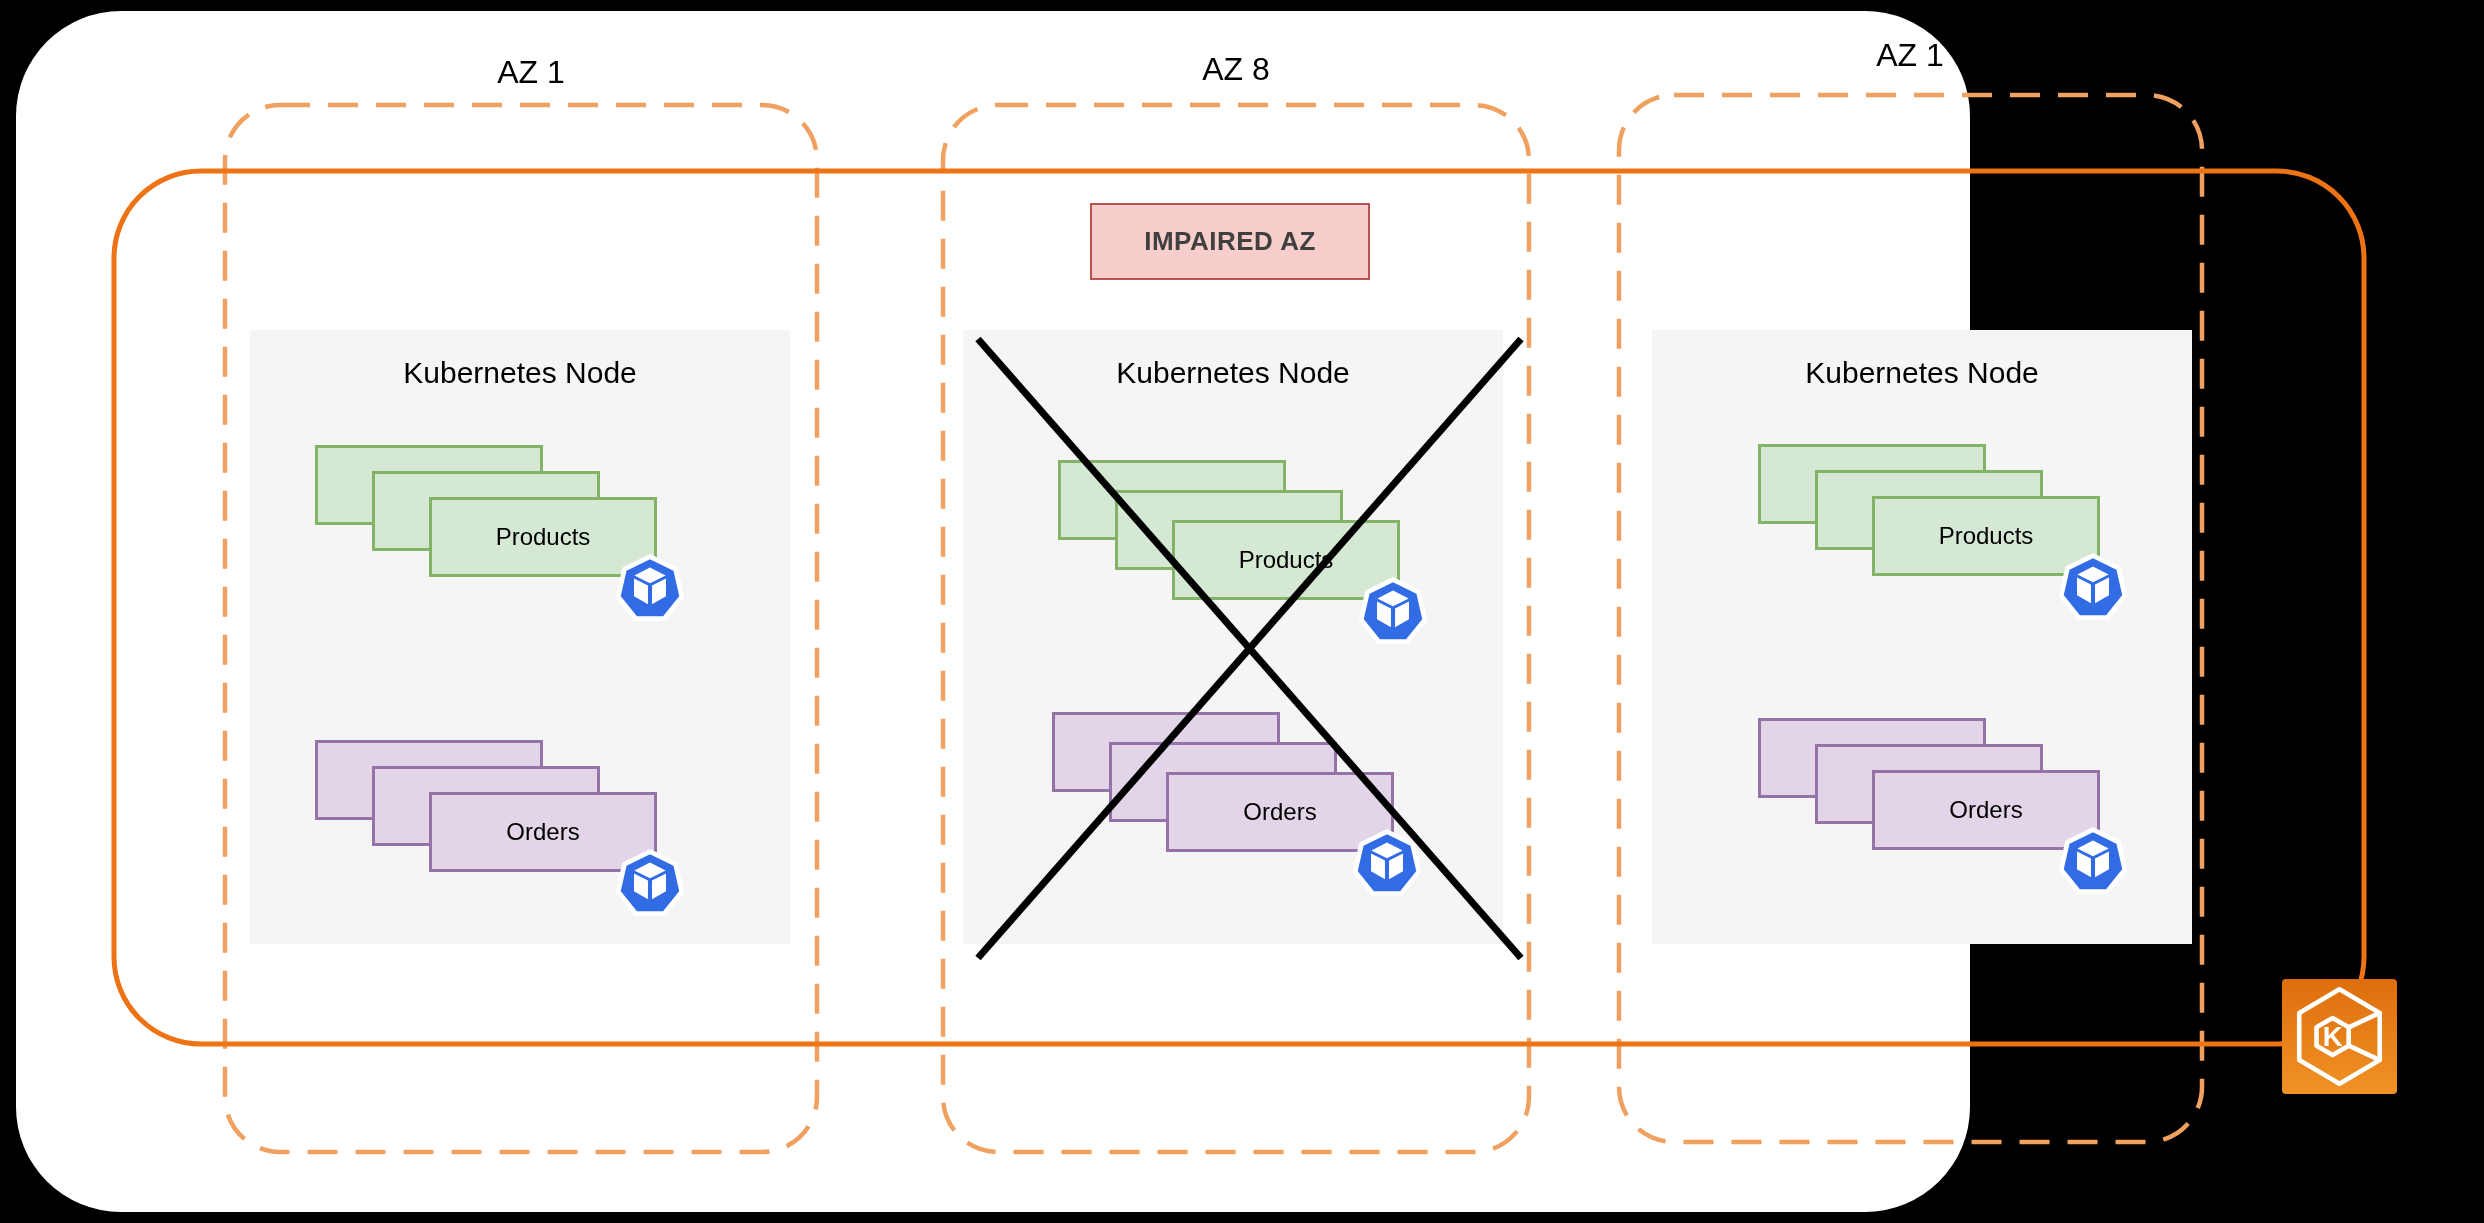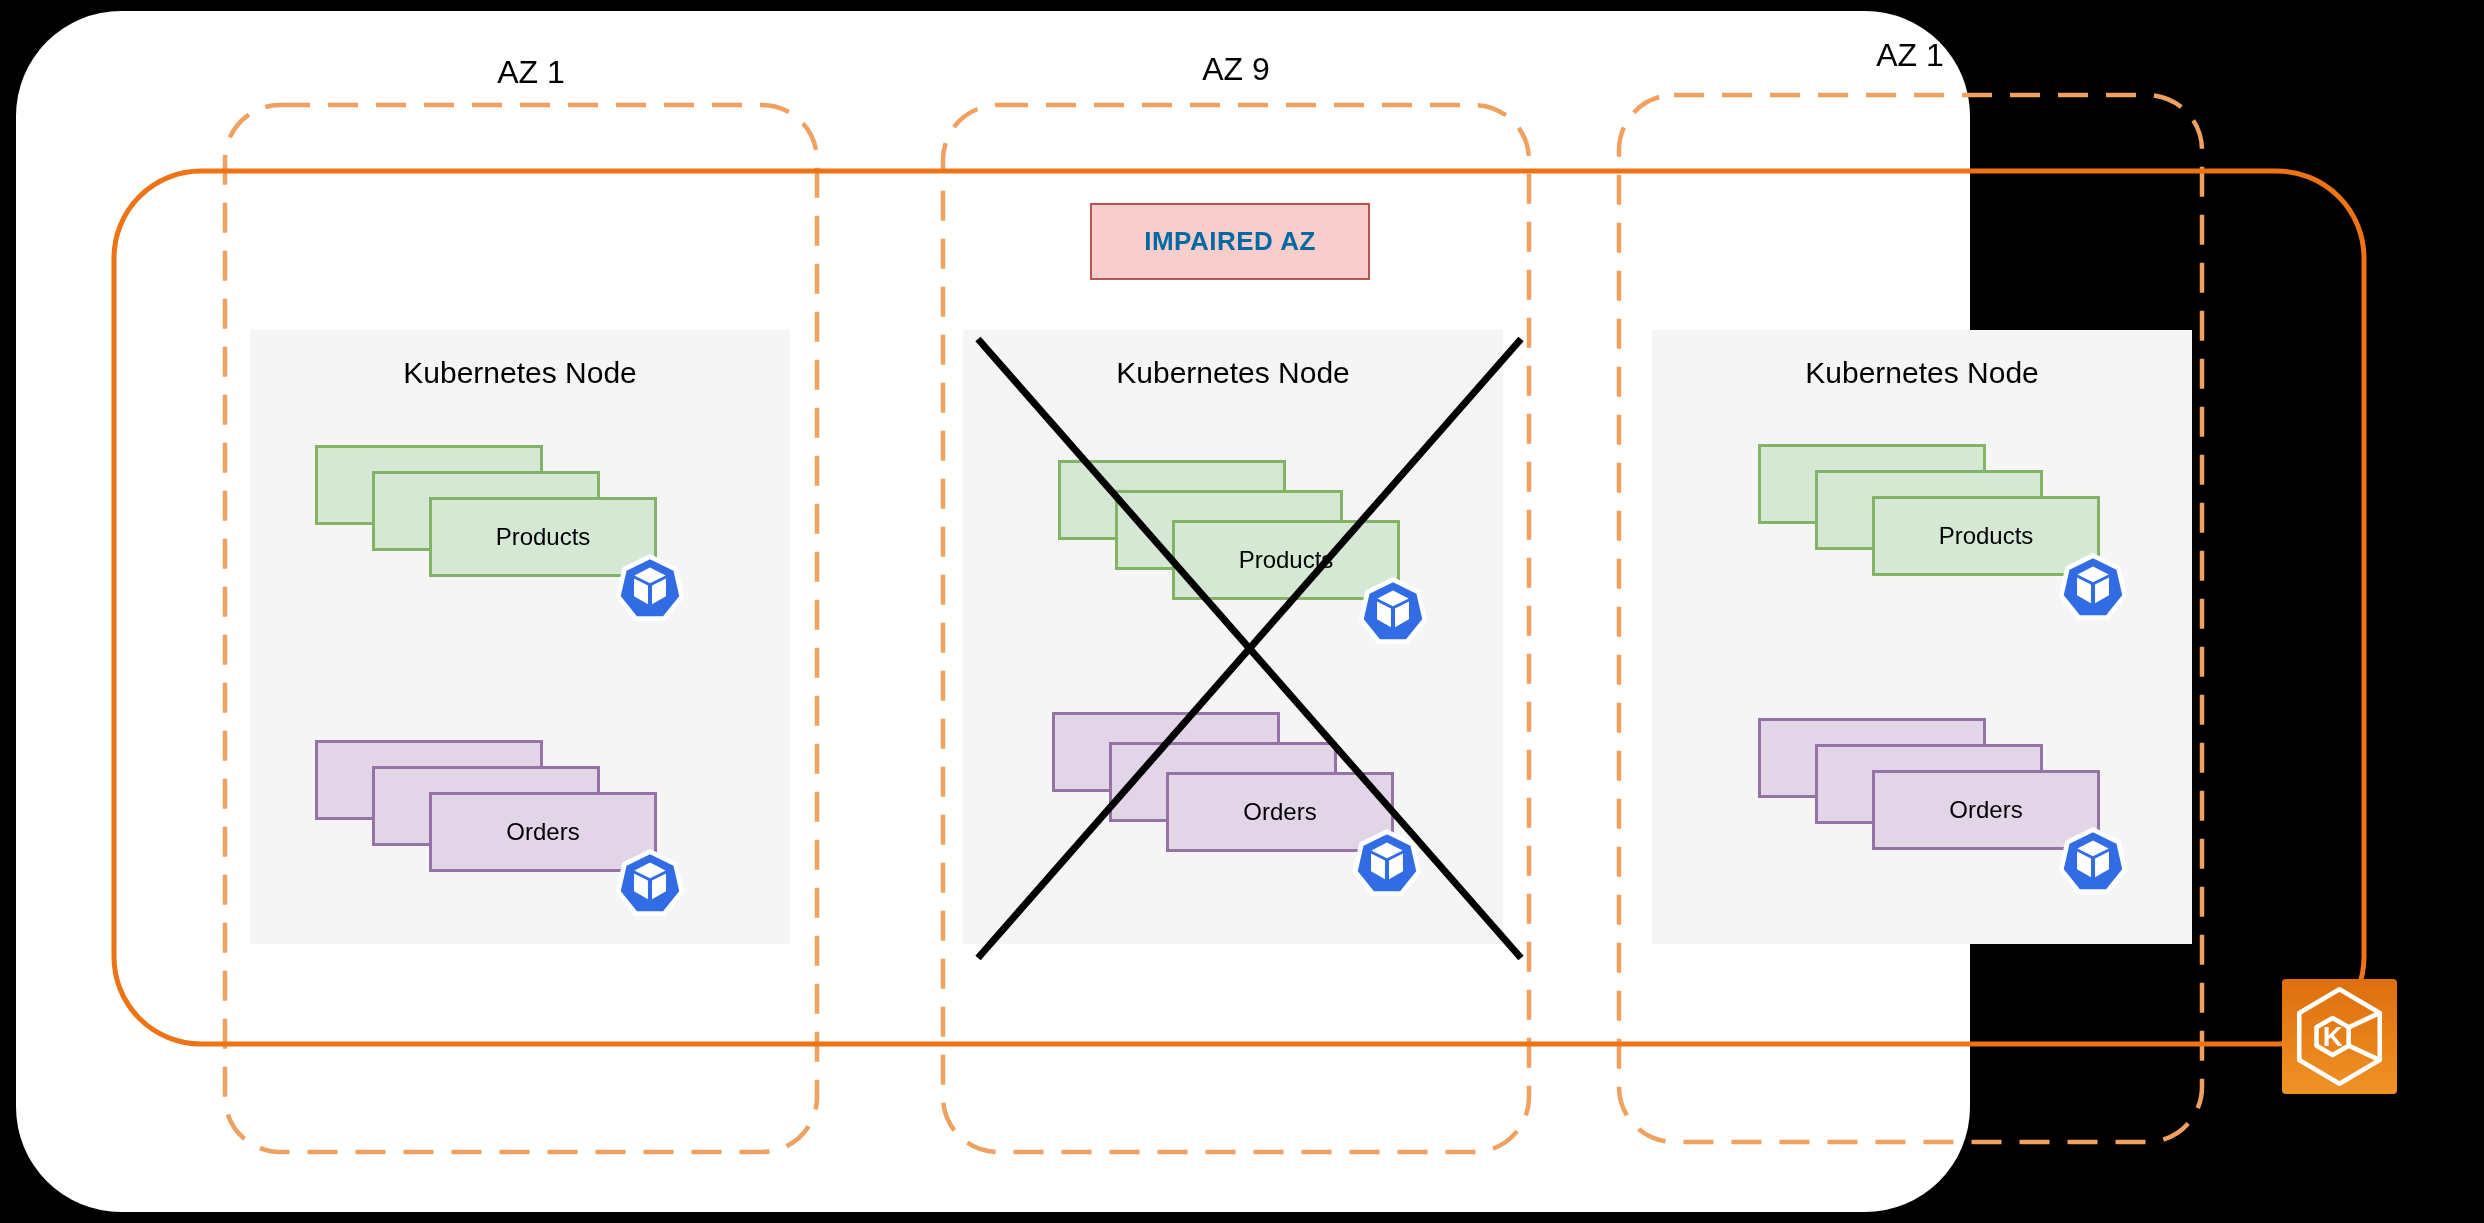--- a/index.html
+++ b/index.html
@@ -68,21 +68,21 @@
     left: 1090px; top: 203px;
     width: 280px; height: 77px;
     box-sizing: border-box;
     background: #F8CECC;
     border: 2px solid #B85450;
     display: flex;
     align-items: center;
     justify-content: center;
     font-size: 26px;
     font-weight: bold;
-    color: #0369a1;
+    color: #404040;
     letter-spacing: 0.5px;
   }
   .cross {
     position: absolute;
     left: 935px; top: 300px;
     width: 600px; height: 672px;
   }
   .eks-tile {
     position: absolute;
     left: 2282px; top: 979px;
@@ -121,21 +121,21 @@
 <div class="stage">
 
   <svg class="layer" viewBox="0 0 2484 1223">
     <rect x="225" y="105" width="592" height="1047" rx="55" fill="none" stroke="#F0A05F" stroke-width="4.5" stroke-dasharray="30 18"></rect>
     <rect x="943" y="105" width="586" height="1047" rx="55" fill="none" stroke="#F0A05F" stroke-width="4.5" stroke-dasharray="30 18"></rect>
     <rect x="1619" y="95" width="583" height="1047" rx="55" fill="none" stroke="#F0A05F" stroke-width="4.5" stroke-dasharray="30 18"></rect>
     <rect x="114" y="171" width="2250" height="873" rx="87" fill="none" stroke="#ED7314" stroke-width="5"></rect>
   </svg>
 
   <div class="az-label" style="left:405px; top:43px;">AZ 1</div>
-  <div class="az-label" style="left:1110px; top:40px;">AZ 9</div>
+  <div class="az-label" style="left:1110px; top:40px;">AZ 8</div>
   <div class="az-label" style="left:1784px; top:26px;">AZ 1</div>
 
   <div class="node" style="left:234px; top:319px;">
     <div class="node-title">Kubernetes Node</div>
     <div class="wrect green" style="left:65px; top:115px;"></div>
     <div class="wrect green" style="left:122px; top:141px;"></div>
     <div class="wrect green" style="left:179px; top:167px;">
       <span class="wlabel">Products</span>
     </div>
     <svg class="pod" style="left:366px; top:224px;" viewBox="0 0 100 100">

